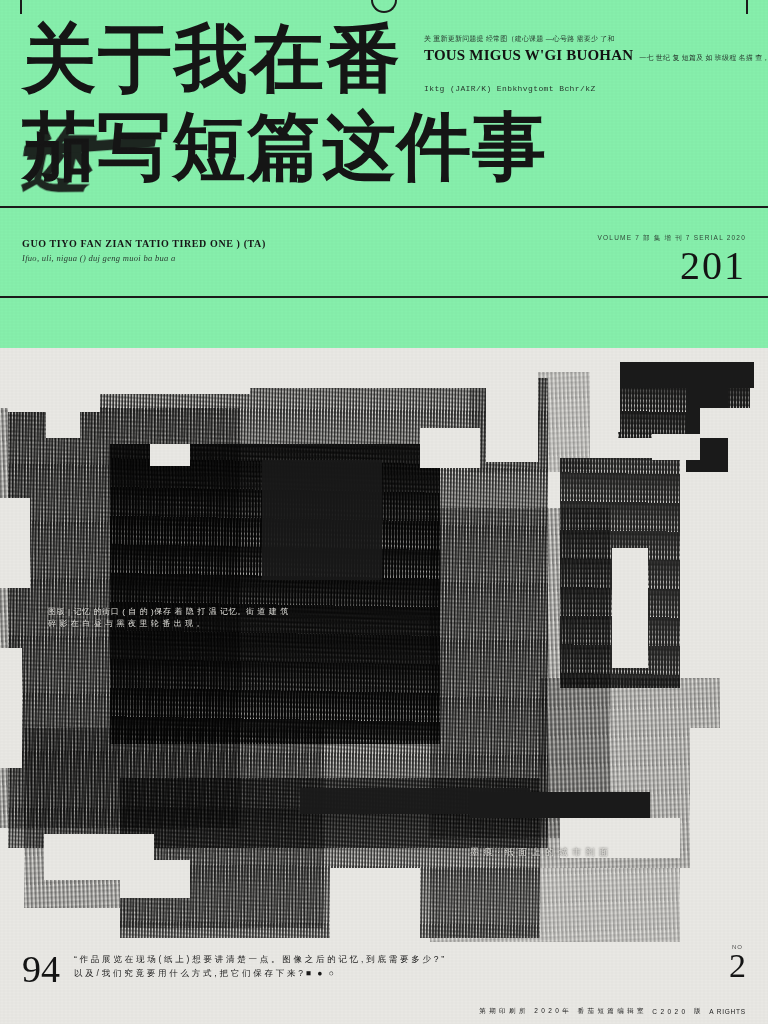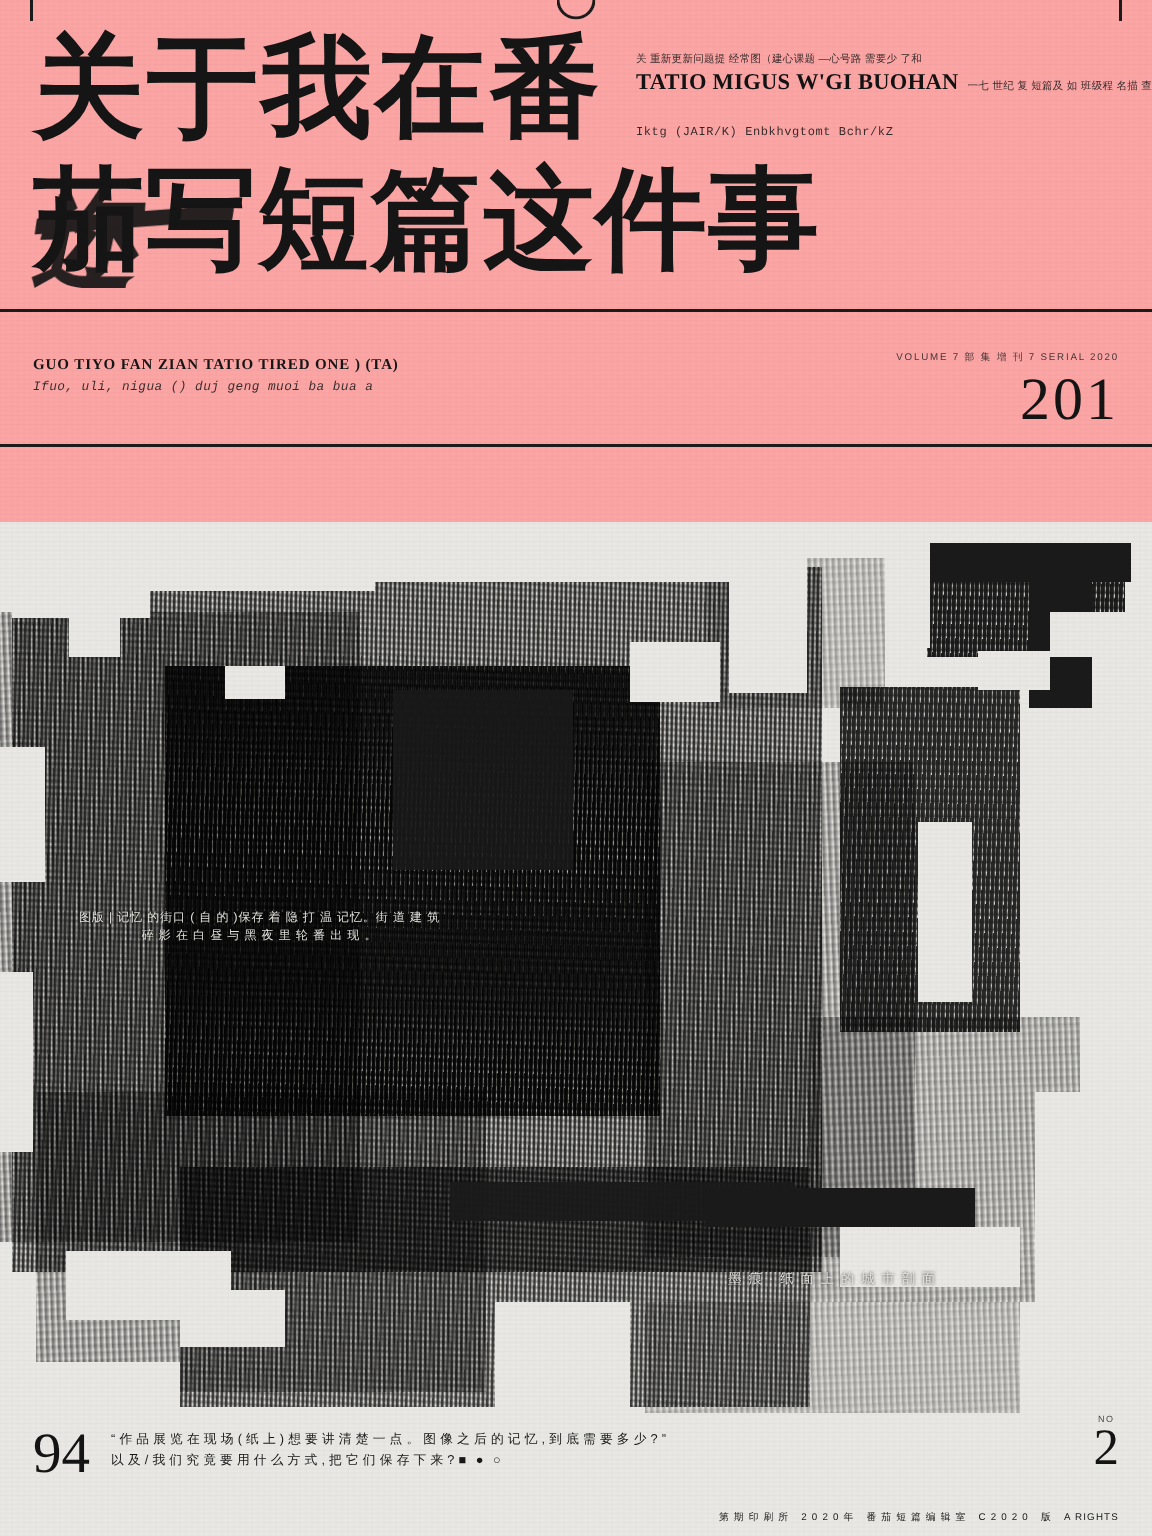--- a/index.html
+++ b/index.html
@@ -7,21 +7,21 @@
     padding: 0;
     background: #c9c9c4;
   }
   body {
     font-family: "Liberation Sans", sans-serif;
   }
   .page {
     position: relative;
     width: 768px;
     height: 1024px;
-    background: #fca5a5;
+    background: #86efac;
     overflow: hidden;
   }
 
   
   .grain {
     position: absolute;
     inset: 0;
     pointer-events: none;
     opacity: .5;
     background-image:
@@ -177,21 +177,21 @@
     margin-bottom: 4px;
   }
   .pinyin-2 {
     font-family: "Liberation Serif", serif;
     font-weight: bold;
     font-size: 10px;
     letter-spacing: .6px;
     margin-bottom: 4px;
   }
   .pinyin-3 {
-    font-family: Liberation Mono, monospace;
+    font-family: Liberation Serif, serif;
     font-style: italic;
     font-size: 8.5px;
     letter-spacing: .3px;
     opacity: .85;
   }
   .issue-meta {
     position: absolute;
     right: 22px;
     top: 22px;
     text-align: right;
@@ -253,21 +253,20 @@
 
   .art-caption {
     position: absolute;
     font-family: "Liberation Sans", sans-serif;
     font-size: 8px;
     line-height: 1.55;
     color: #e4e3de;
     letter-spacing: .6px;
     z-index: 9;
     text-shadow: 0 0 2px rgba(0,0,0,.8);
-    text-align: center;
   }
   .art-caption-1 { left: 48px; top: 258px; width: 250px; }
   .art-caption-2 {
     left: 470px; top: 498px; width: 170px;
     font-size: 9px; letter-spacing: 1px;
   }
 
   
   .footer {
     position: absolute;
@@ -352,21 +351,21 @@
   <div class="masthead">
     <div class="title-line1">关于我在番</div>
     <div class="title-line2">茄写短篇这件事</div>
     <div class="title-glyph">迩</div>
 
     <div class="latin-block">
       <div class="latin-row">
         <span class="latin-small">关 重新更新问题提 经常图（建心课题 —心号路 需要少 了和</span>
       </div>
       <div class="latin-row">
-        <span class="latin-big">TATIO MIGUS W'GI BUOHAN</span>
+        <span class="latin-big">TOUS MIGUS W'GI BUOHAN</span>
         <span class="latin-small">一七 世纪 复 短篇及 如 班级程 名描 查，）</span>
       </div>
       <div class="latin-mono">Iktg (JAIR/K) Enbkhvgtomt Bchr/kZ</div>
     </div>
   </div>
 
   <div class="rule rule-top"></div>
 
   <div class="subhead">
     <div class="pinyin-block">

